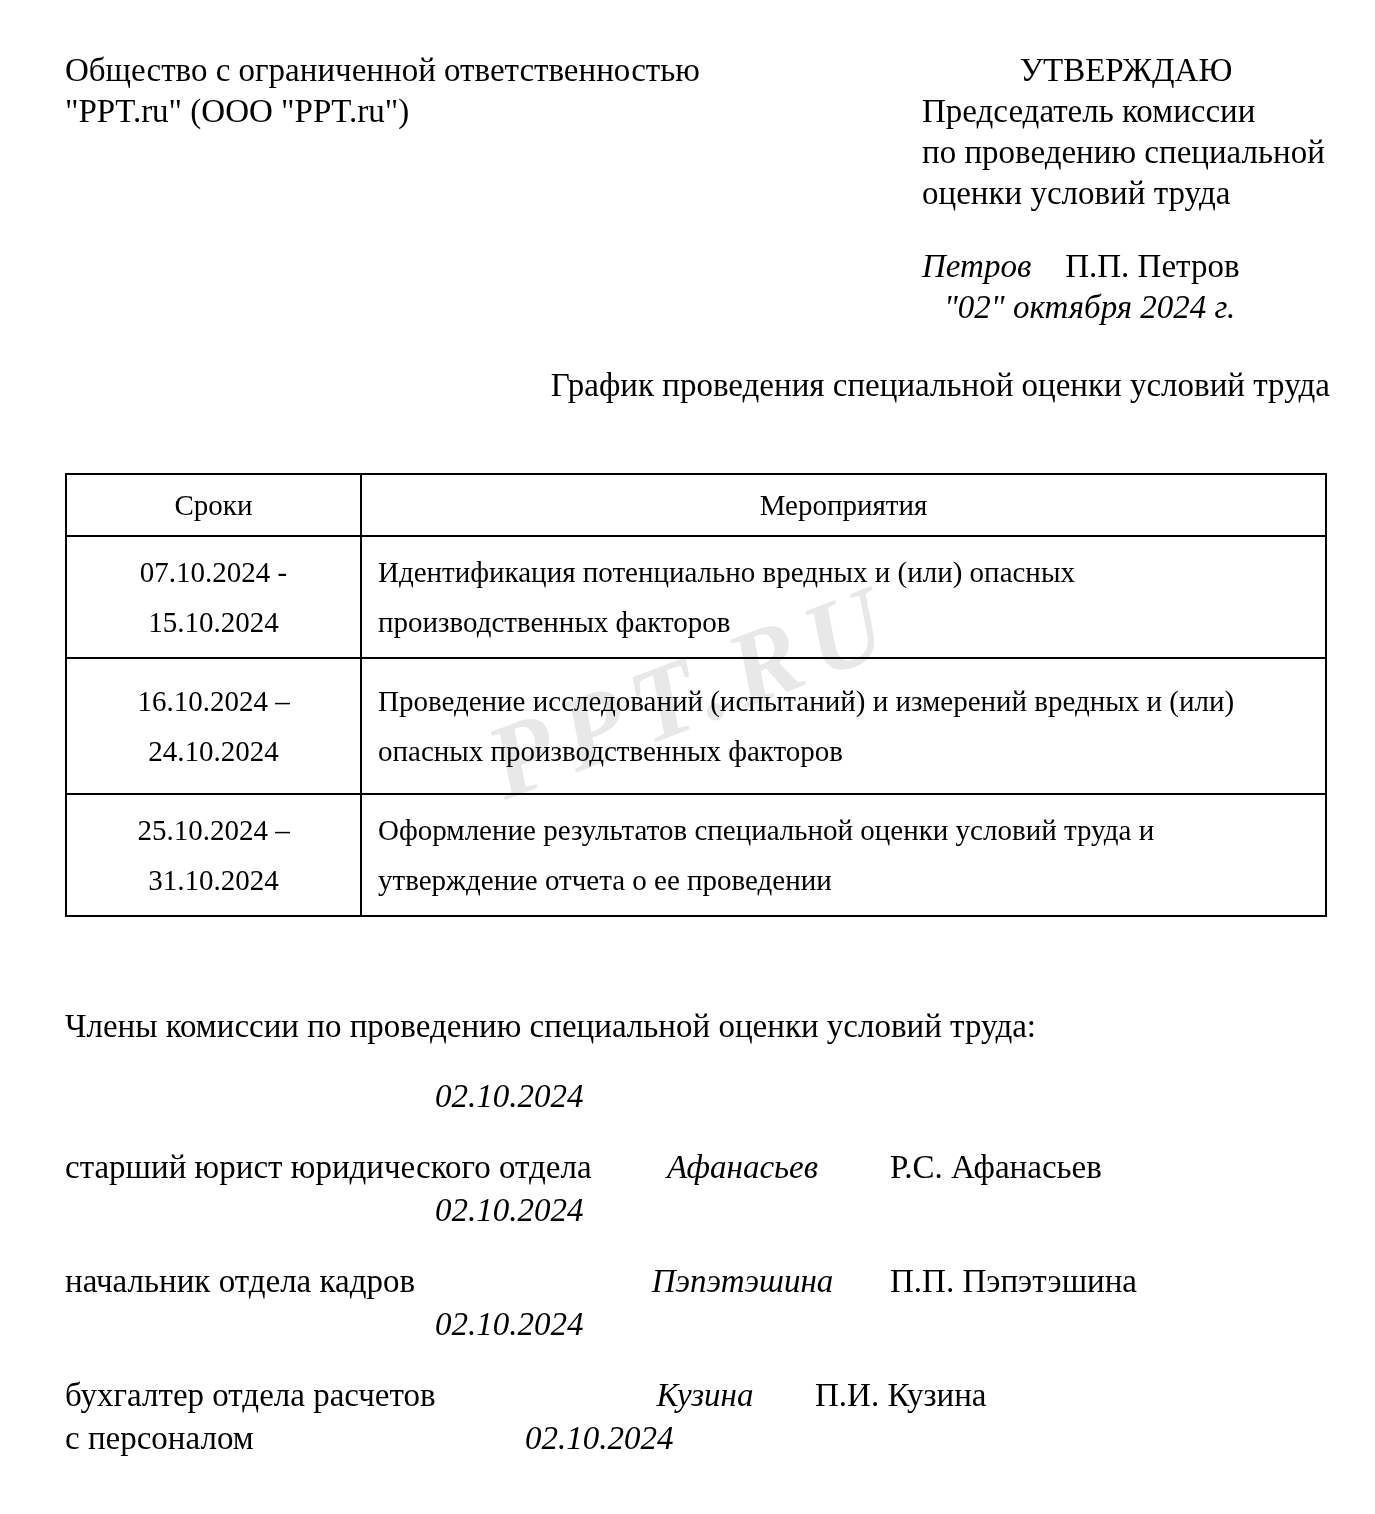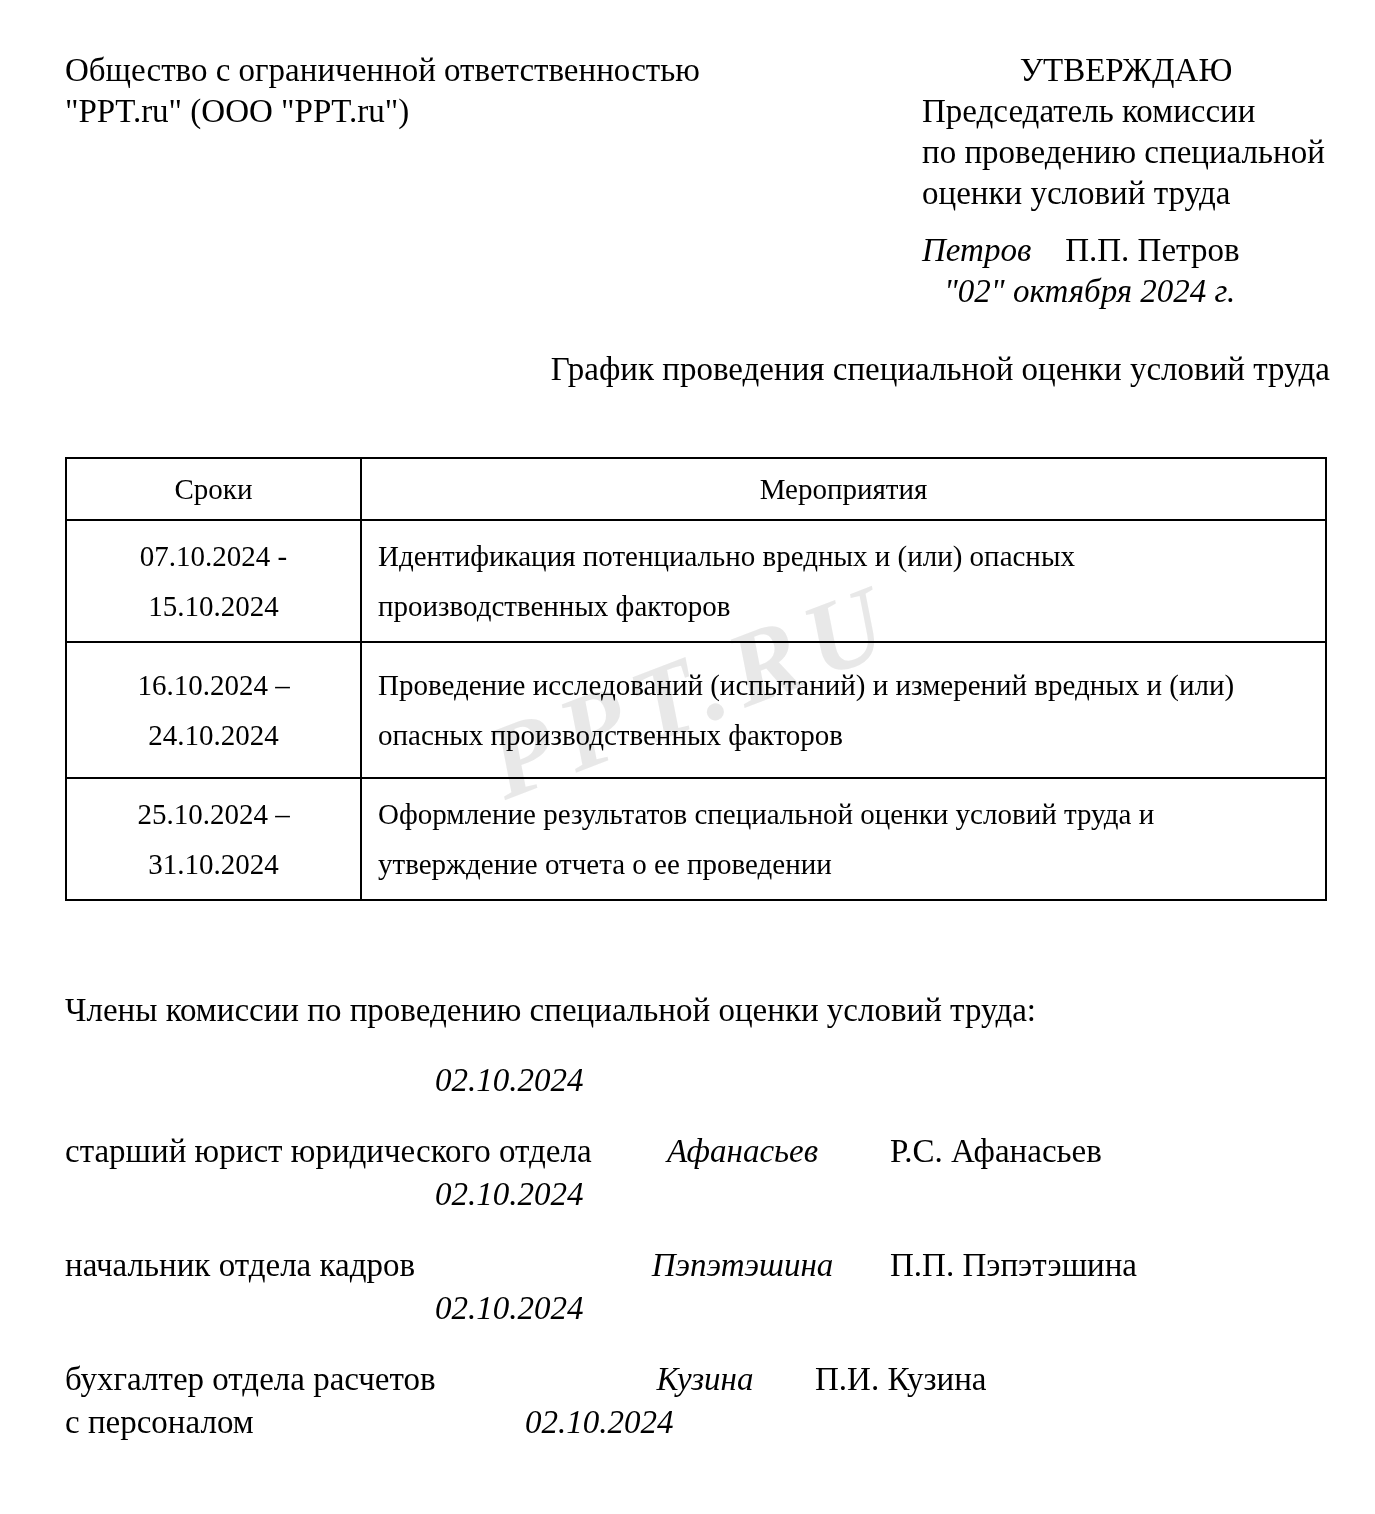--- a/index.html
+++ b/index.html
@@ -18,21 +18,21 @@
     background: #ffffff;
     overflow: hidden;
   }
   .page > * { position: relative; z-index: 1; }
 
   
   .header-row { display: flex; justify-content: space-between; align-items: flex-start; }
   .company-block { width: 700px; line-height: 41px; }
   .approve-block { width: 408px; line-height: 41px; }
   .approve-word { text-align: center; }
-  .sig-block { margin-top: 16px; }
+  .sig-block { margin-top: 32px; }
   .sig-line { display: flex; gap: 34px; white-space: nowrap; }
   .italic { font-style: italic; }
   .sig-date { font-style: italic; padding-left: 22px; white-space: nowrap; }
 
   
   .doc-title {
     margin-top: 36px;
     text-align: right;
     padding-left: 190px;
     line-height: 43px;

